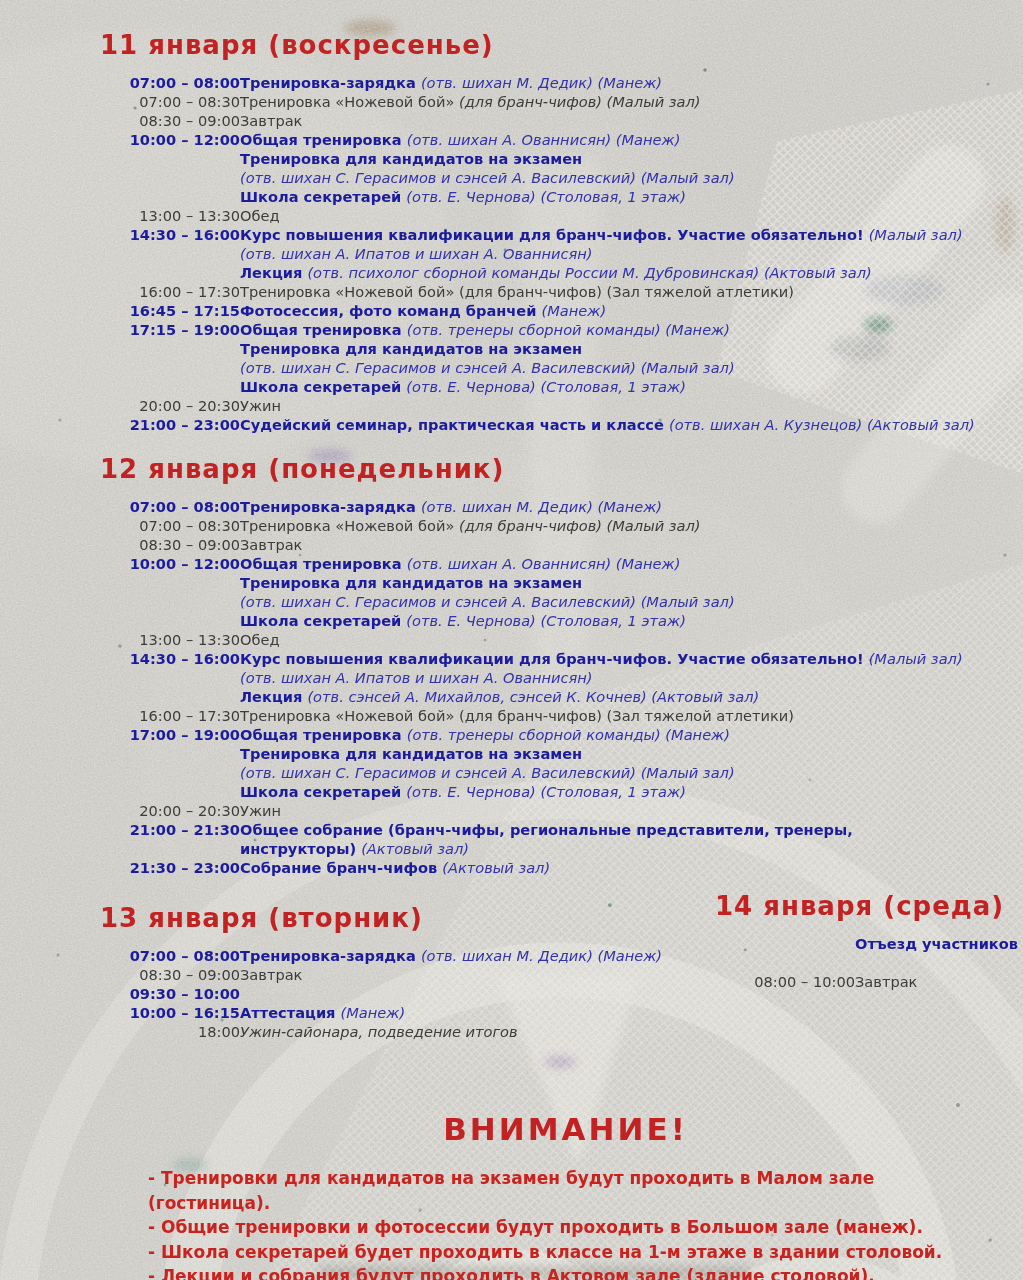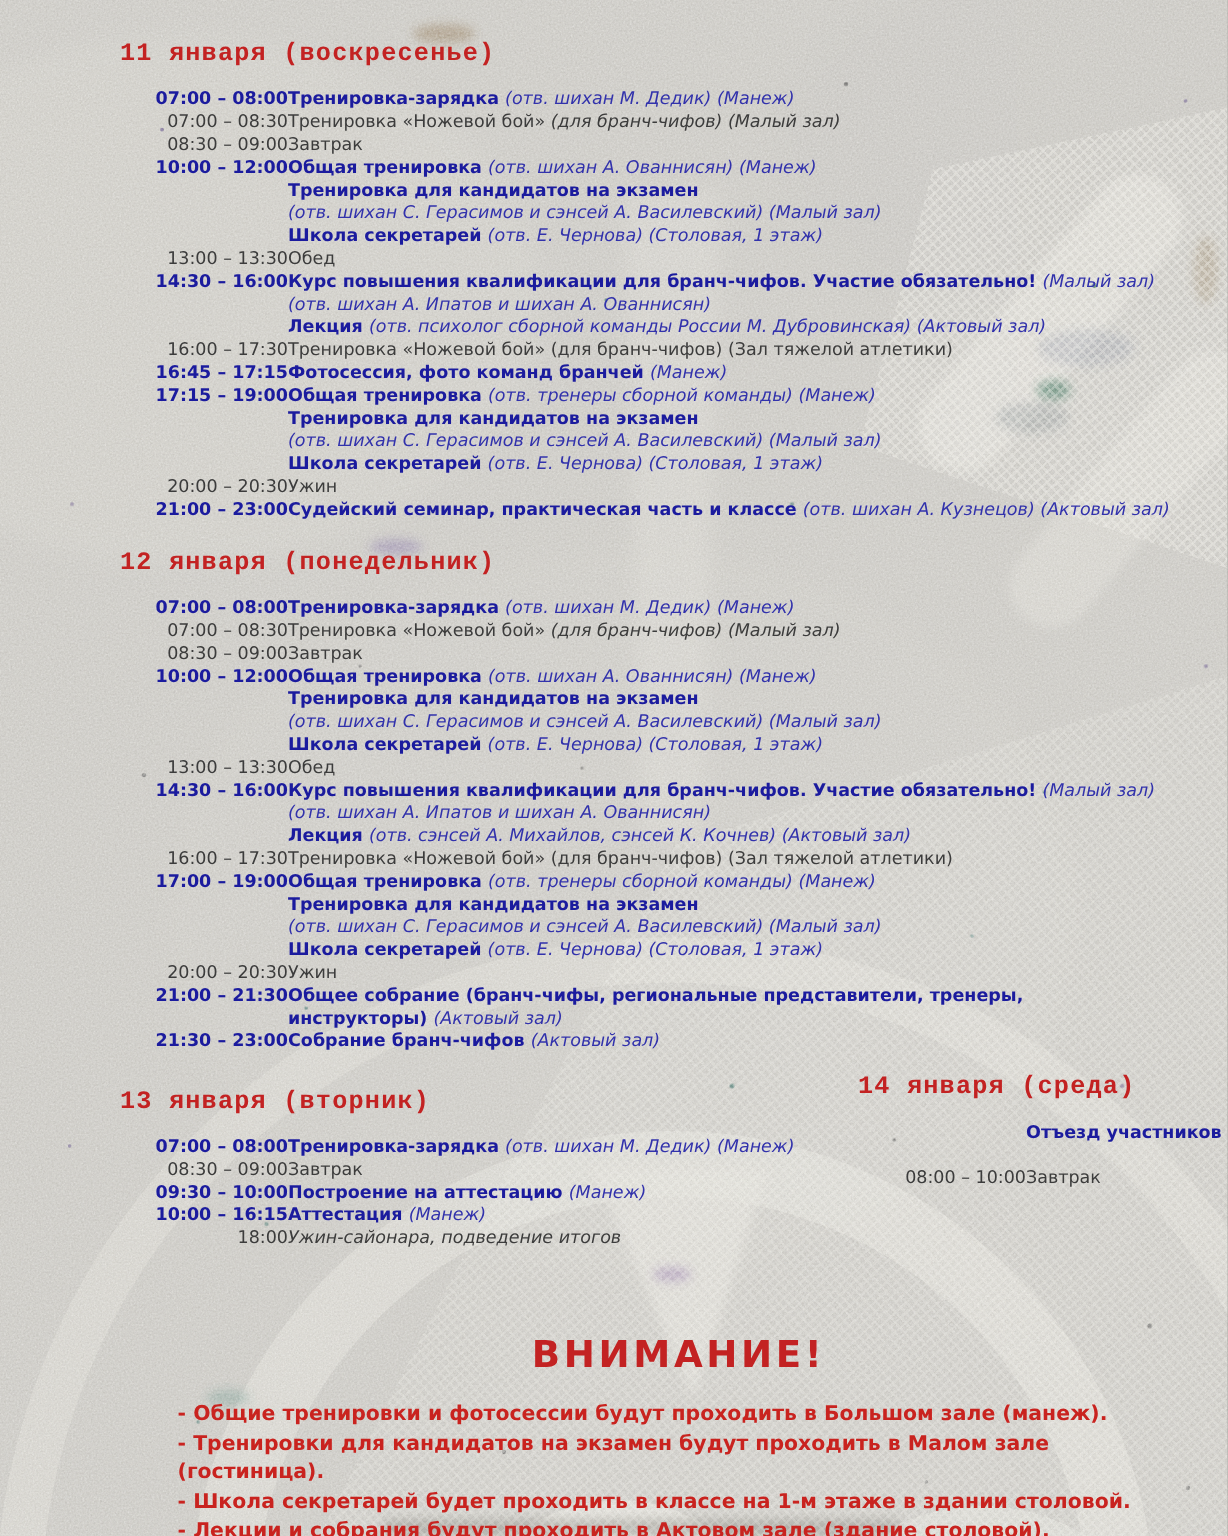--- a/index.html
+++ b/index.html
@@ -11,22 +11,22 @@
   .bg{position:absolute;top:0;left:0;}
   .fabric{position:absolute;inset:0;pointer-events:none;
     background:
       repeating-linear-gradient(47deg, rgba(250,249,244,0.55) 0 2px, rgba(0,0,0,0) 2px 6px),
       repeating-linear-gradient(-43deg, rgba(250,249,244,0.55) 0 2px, rgba(0,0,0,0) 2px 6px);
   }
   .fabric-1{clip-path:polygon(76% 11%, 100% 7%, 100% 37%, 70% 29%);opacity:.5;}
   .fabric-2{clip-path:polygon(55% 55%, 100% 44%, 100% 100%, 26% 100%);opacity:.32;}
   .content{position:absolute;inset:0;box-sizing:border-box;padding:34px 40px 0 100px;}
   .day-title{
-    font-size:21px;line-height:23px;font-weight:bold;letter-spacing:1px;
-    color:var(--red,#c32222);margin:0 0 16px 0;font-family:Liberation Mono, monospace;
+    font-size:26px;line-height:23px;font-weight:bold;letter-spacing:1px;
+    color:var(--red,#c32222);margin:0 0 16px 0;
   }
   .rows .row{display:flex;font-size:14.6px;line-height:19px;}
   .rows .row .t{flex:0 0 140px;text-align:right;}
   .rows .row .d{white-space:nowrap;}
   .rows .row.gap{margin-top:19px;}
   .s-b{color:var(--blue,#1b1b9e);font-weight:bold;}
   .s-i{color:var(--blue-i,#3232ac);font-style:italic;}
   .s-p{color:var(--ink,#3c3c3c);}
   .s-pi{color:var(--ink,#3c3c3c);font-style:italic;}
   .t.s-p{color:var(--ink,#3c3c3c);}
@@ -316,21 +316,20 @@
             <div class="row">
               <div class="t s-b">07:00 – 08:00</div>
               <div class="d"><span class="s-b">Тренировка-зарядка </span><span class="s-i">(отв. шихан М. Дедик) (Манеж)</span></div>
             </div>
             <div class="row">
               <div class="t s-p">08:30 – 09:00</div>
               <div class="d"><span class="s-p">Завтрак</span></div>
             </div>
             <div class="row">
               <div class="t s-b">09:30 – 10:00</div>
-              <div class="d"><span class="s-b">Построение на аттестацию </span><span class="s-i">(Манеж)</span></div>
             </div>
             <div class="row">
               <div class="t s-b">10:00 – 16:15</div>
               <div class="d"><span class="s-b">Аттестация </span><span class="s-i">(Манеж)</span></div>
             </div>
             <div class="row">
               <div class="t s-p">18:00</div>
               <div class="d"><span class="s-pi">Ужин-сайонара, подведение итогов</span></div>
             </div>
           </div>
@@ -346,21 +345,21 @@
               <div class="t s-p">08:00 – 10:00</div>
               <div class="d"><span class="s-p">Завтрак</span></div>
             </div>
           </div>
       </section>
     </div>
 
     <div class="attention">
       <h2 class="attention-title">ВНИМАНИЕ!</h2>
       <ul class="attention-list">
+          <li>- Тренировки для кандидатов на экзамен будут проходить в Малом зале (гостиница).</li>
           <li>- Общие тренировки и фотосессии будут проходить в Большом зале (манеж).</li>
-          <li>- Тренировки для кандидатов на экзамен будут проходить в Малом зале (гостиница).</li>
           <li>- Школа секретарей будет проходить в классе на 1-м этаже в здании столовой.</li>
           <li>- Лекции и собрания будут проходить в Актовом зале (здание столовой).</li>
         </ul>
     </div>
 
   </div>
 </div>
 
 </body></html>

